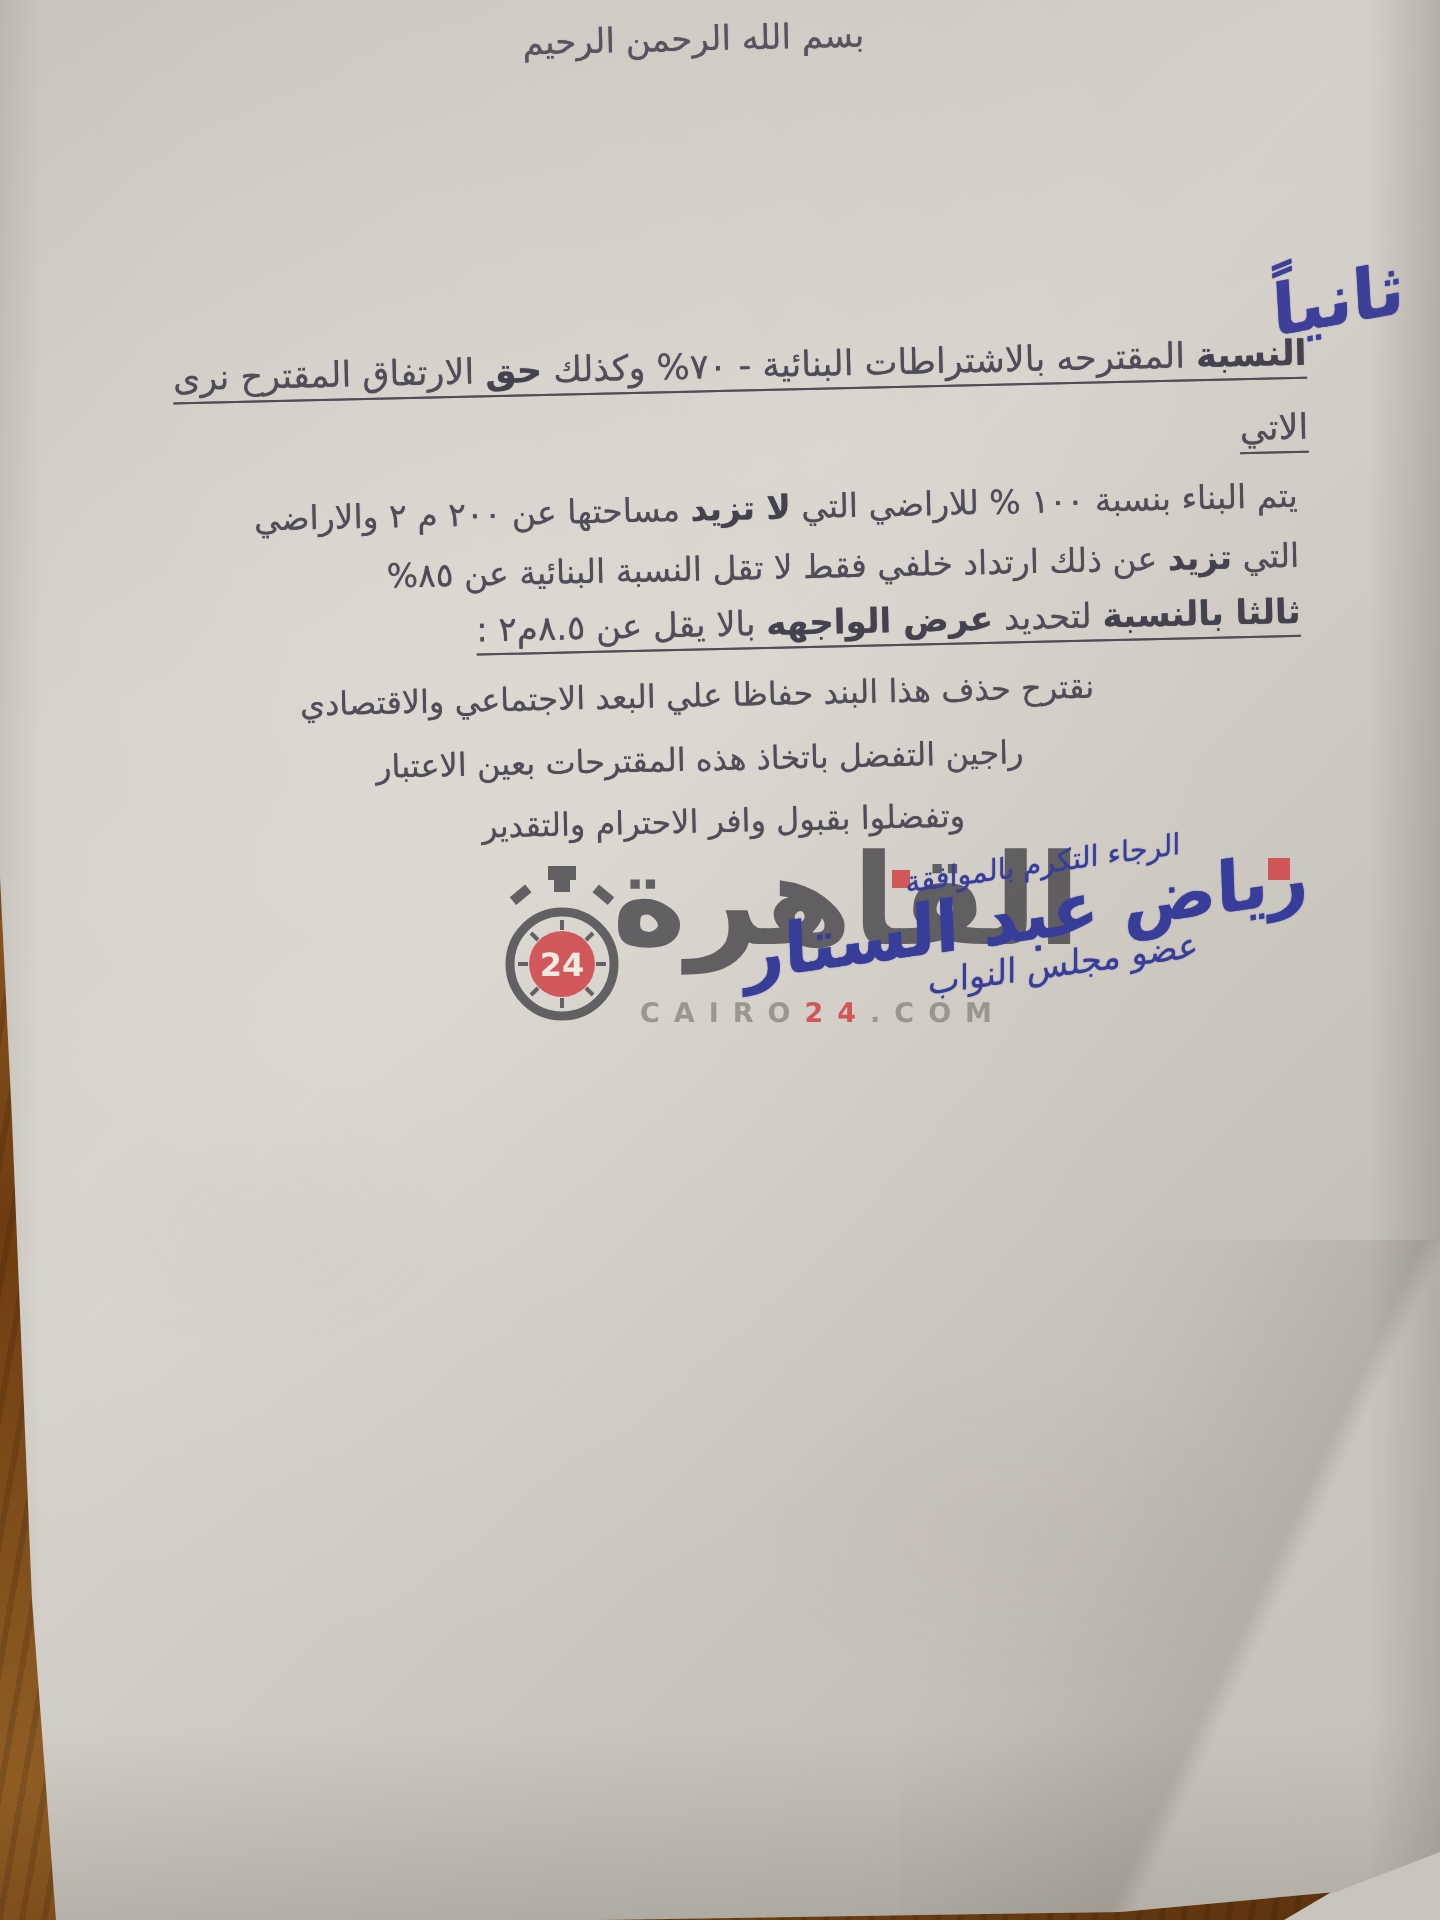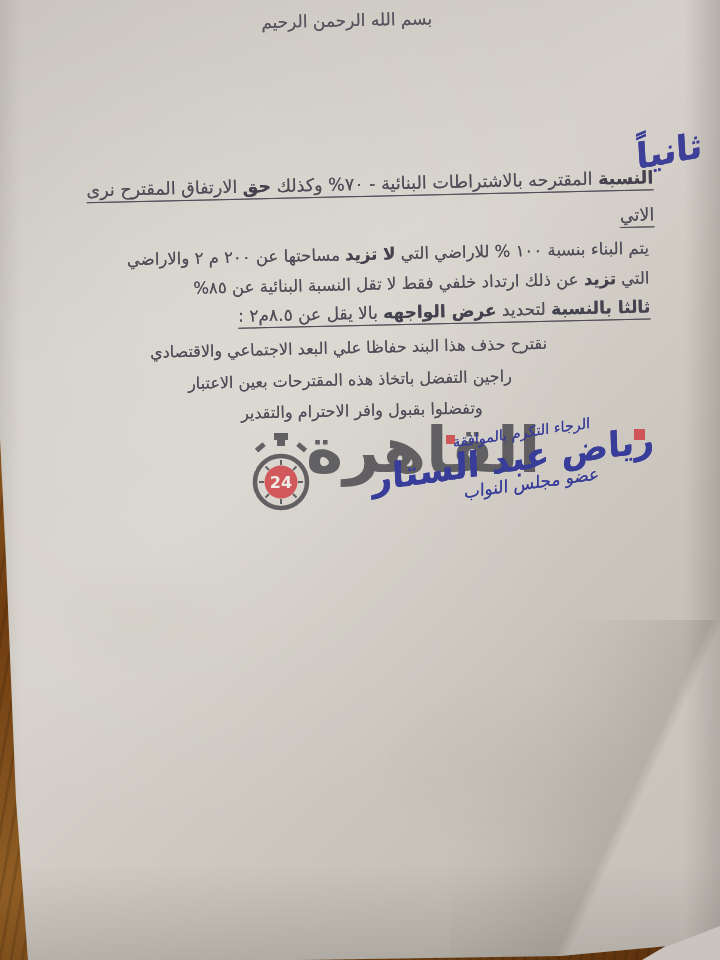--- a/index.html
+++ b/index.html
@@ -116,20 +116,21 @@
             <line x1="15.5" y1="66.5" x2="19" y2="63"></line>
               <line x1="43" y1="39" x2="46.5" y2="35.5"></line>
           </g>
           <circle cx="31" cy="51" r="16.5" fill="#d04045"></circle>
           <text x="31" y="57" text-anchor="middle" font-size="16" font-weight="bold" fill="#f3efe9" font-family="DejaVu Sans, sans-serif">24</text>
         </svg>
       </div>
       <div class="wm-arabic">القاهرة</div>
       <div class="wm-dot d1"></div>
       <div class="wm-dot d2"></div>
+      <div class="wm-latin"><span>CAIRO</span><span class="red">24</span><span>.COM</span></div>
     </div>
 
     <div class="signature">
       <div class="sig-l1">الرجاء التكرم بالموافقة</div>
       <div class="sig-name">رياض عبد الستار</div>
       <div class="sig-title">عضو مجلس النواب</div>
     </div>
   </div>
 </div>
 

